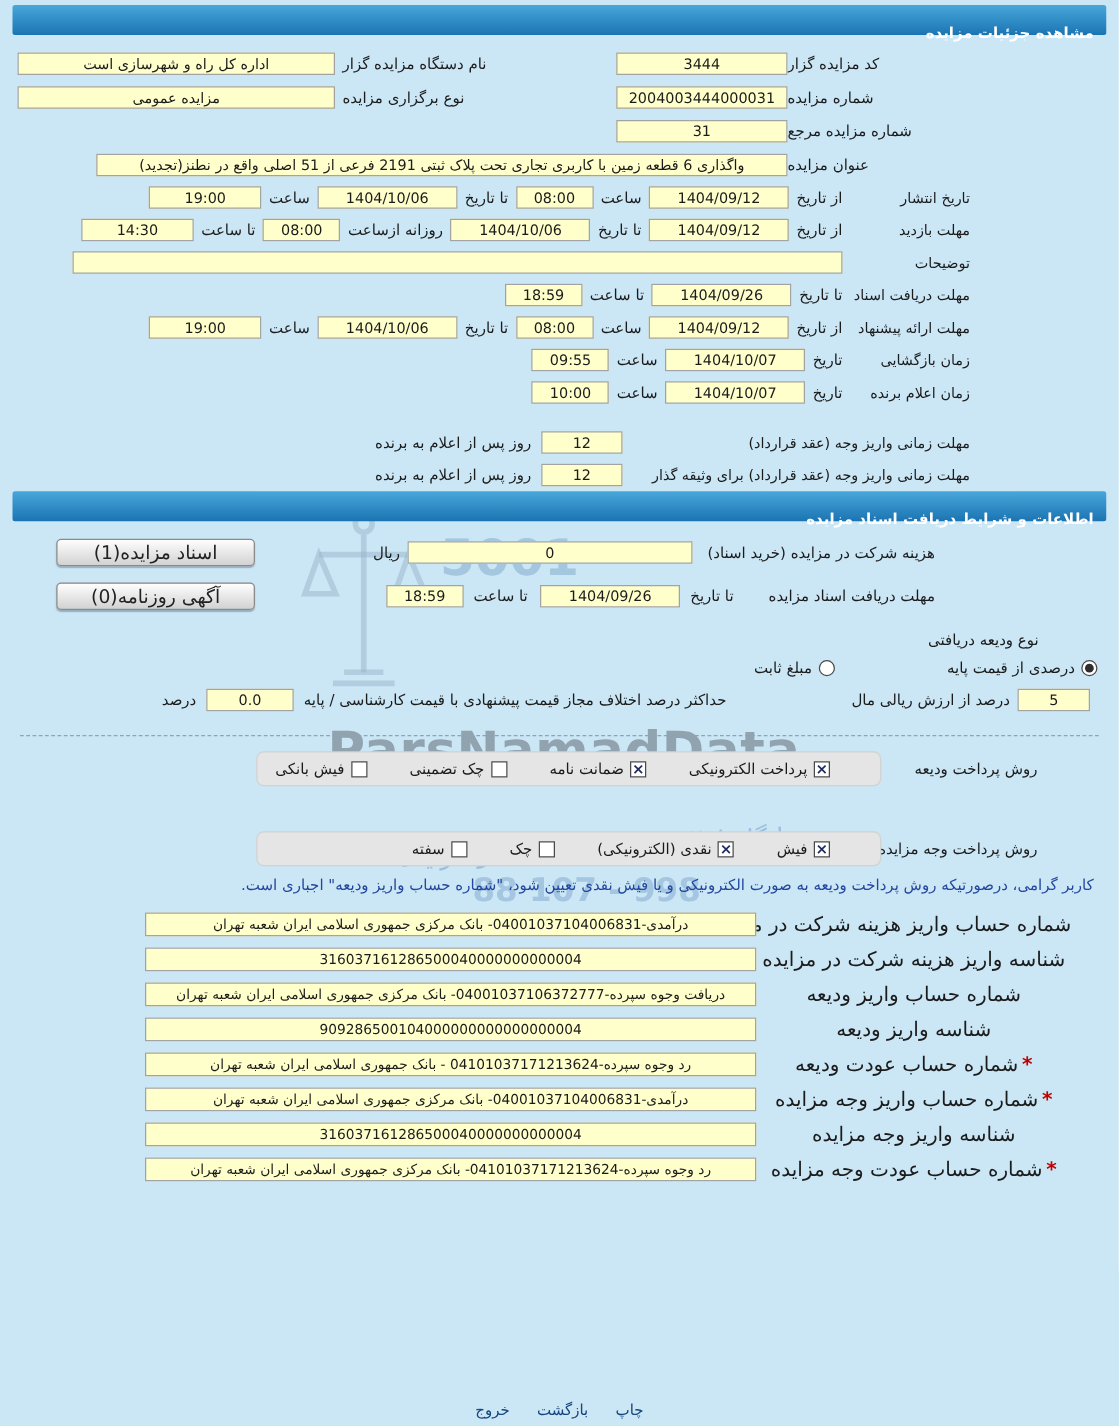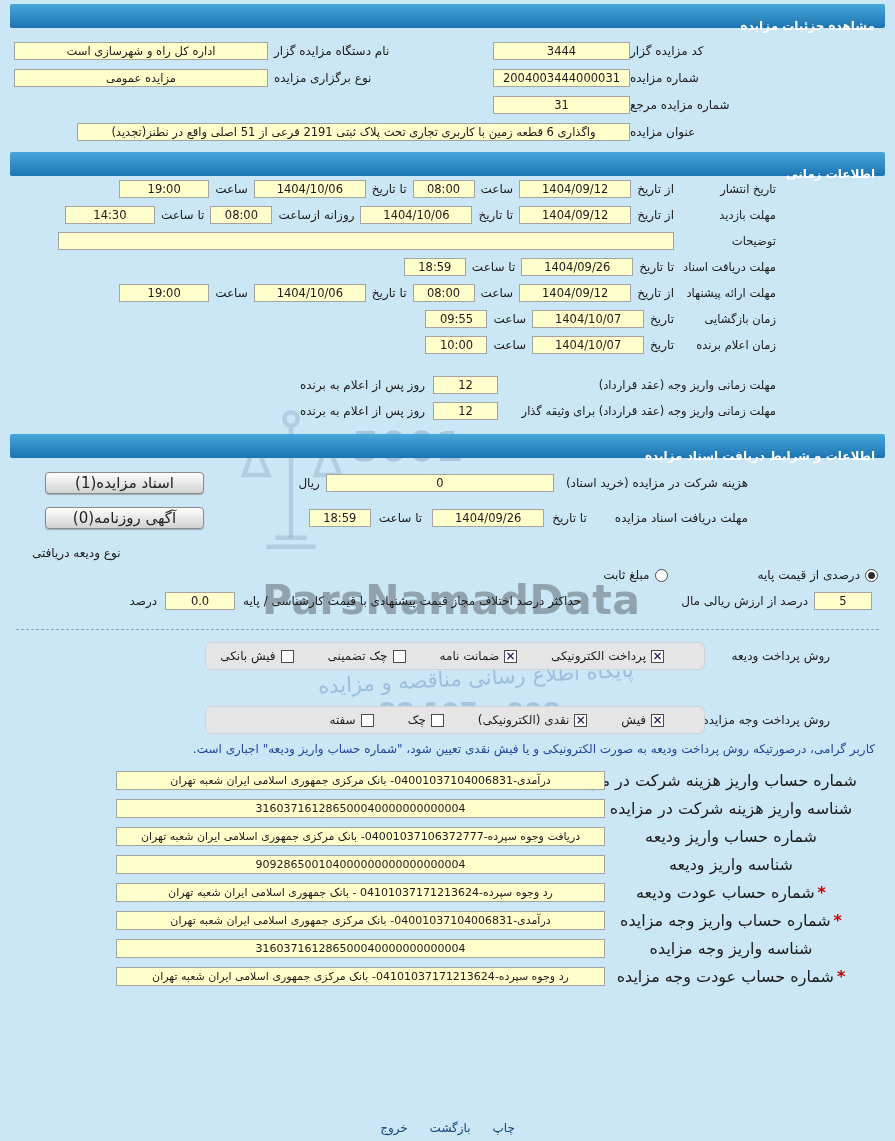--- a/index.html
+++ b/index.html
@@ -9,21 +9,21 @@
   .content{position:relative;z-index:2;}
   
   .wm{position:absolute;inset:0;z-index:1;pointer-events:none;}
   .wm-emblem{position:absolute;top:405px;left:235px;width:112px;height:158px;opacity:.55;}
   .wm-stamp{position:absolute;top:424px;left:352px;font-size:40px;font-weight:bold;color:rgba(125,165,200,.5);direction:ltr;}
   .wm-brand{position:absolute;top:576px;left:262px;font-size:41px;font-weight:bold;color:rgba(85,95,105,.5);letter-spacing:.5px;direction:ltr;}
   .wm-line1{position:absolute;top:666px;left:318px;font-size:21px;color:rgba(125,165,205,.6);transform:rotate(-3deg);}
   .wm-line2{position:absolute;top:698px;left:378px;font-size:26px;font-weight:bold;color:rgba(125,165,205,.5);direction:ltr;}
   
   .bar{height:21px;line-height:21px;margin:0 10px;background:linear-gradient(#48a7da,#1b74b2);color:#fff;font-weight:bold;font-size:12px;padding:12px 10px;border-radius:2px;}
-  .mt4{margin-top:4px;}.mt7{margin-top:7px;}.mt10{margin-top:10px;}.mt14{margin-top:14px;}.mt20{margin-top:20px;}
+  .mt4{margin-top:4px;}.mt7{margin-top:7px;}.mt10{}.mt14{margin-top:14px;}.mt20{margin-top:20px;}
   
   .row{display:flex;align-items:center;}
   .row>*{flex:none;}
   .lbl{white-space:nowrap;}
   .field{background:#ffffcc;border:1px solid #a3a3a3;height:18px;line-height:16px;text-align:center;font-size:11.5px;overflow:hidden;white-space:nowrap;}
   .w58{width:58px;}.w62{width:62px;}.w65{width:65px;}.w70{width:70px;}.w90{width:90px;}
   .w112{width:112px;}.w137{width:137px;}.w228{width:228px;}.w254{width:254px;}.w553{width:553px;}.w616{width:616px;}
   .mr6{margin-right:6px;}.mr8{margin-right:8px;}.mr10{margin-right:10px;}.mr12{margin-right:12px;}.mr28{margin-right:28px;}
   .g52{margin-right:52px;}.g14{margin-right:14px;}.g12{margin-right:12px;}
   
@@ -37,21 +37,21 @@
   .t-pre{margin:0 6px;}
   .pay-row{margin-top:0;}
   .pay-row.firstpay{margin-top:14px;}
   .pay-lbl{width:270px;text-align:right;font-size:11.5px;}
   
   .d-row{height:26px;padding:0 15px;margin-top:12px;}
   .d-row.second{margin-top:9px;}
   .d-indent{width:132px;}
   .btn{margin-right:auto;margin-left:30px;width:159px;height:22px;background:linear-gradient(#fefefe,#d2d2d2);border:1px solid #8a8a8a;border-radius:4px;font-size:15px;color:#222;font-family:inherit;box-shadow:0 1px 1px rgba(0,0,0,.25);cursor:pointer;}
   
-  .f-label-row{height:20px;padding:0 64px 0 32px;margin-top:12px;justify-content:flex-end;}
+  .f-label-row{height:20px;padding:0 64px 0 16px;margin-top:12px;}
   .f-radio-row{height:24px;padding:0 17px;display:flex;align-items:center;gap:90px;}
   .f-percent-row{height:24px;padding:0 23px;margin-top:2px;}
   .dash{border-top:1px dashed #88a5bd;margin:16px 16px 10px 16px;}
   .f-chk-row{height:28px;padding:0 65px 0 15px;margin-top:12px;}
   .f-chk-row.second{margin-top:36px;}
   .chk-lbl{width:125px;text-align:right;}
   .chk-box{width:500px;height:28px;background:#e5e5e5;border:1px solid #d2d2d2;border-radius:6px;display:flex;align-items:center;gap:34px;padding:0 40px 0 8px;direction:rtl;}
   .opt{display:inline-flex;align-items:center;gap:5px;white-space:nowrap;}
   .radio{width:13px;height:13px;border:1px solid #4a4a4a;border-radius:50%;background:#fff;display:inline-flex;align-items:center;justify-content:center;}
   .radio .dot{width:7px;height:7px;border-radius:50%;background:#2d2d2d;}
@@ -111,23 +111,20 @@
     </div>
     <div class="row g-row">
       <span class="lbl la">شماره مزایده مرجع</span>
       <span class="field w137">31</span>
     </div>
     <div class="row g-row">
       <span class="lbl la">عنوان مزایده</span>
       <span class="field w553">واگذاری 6 قطعه زمین با کاربری تجاری تحت پلاک ثبتی 2191 فرعی از 51 اصلی واقع در نطنز(تجدید)</span>
     </div>
 
-    <div class="bar mt7">
-      <span>اطلاعات زمانی</span>
-    </div>
 
     <div class="row t-row">
       <span class="lbl t-lbl">تاریخ انتشار</span>
       <span class="lbl t-pre">از تاریخ</span>
       <span class="field w112">1404/09/12</span>
       <span class="lbl t-pre">ساعت</span>
       <span class="field w62">08:00</span>
       <span class="lbl t-pre g52">تا تاریخ</span>
       <span class="field w112">1404/10/06</span>
       <span class="lbl t-pre g14">ساعت</span>

